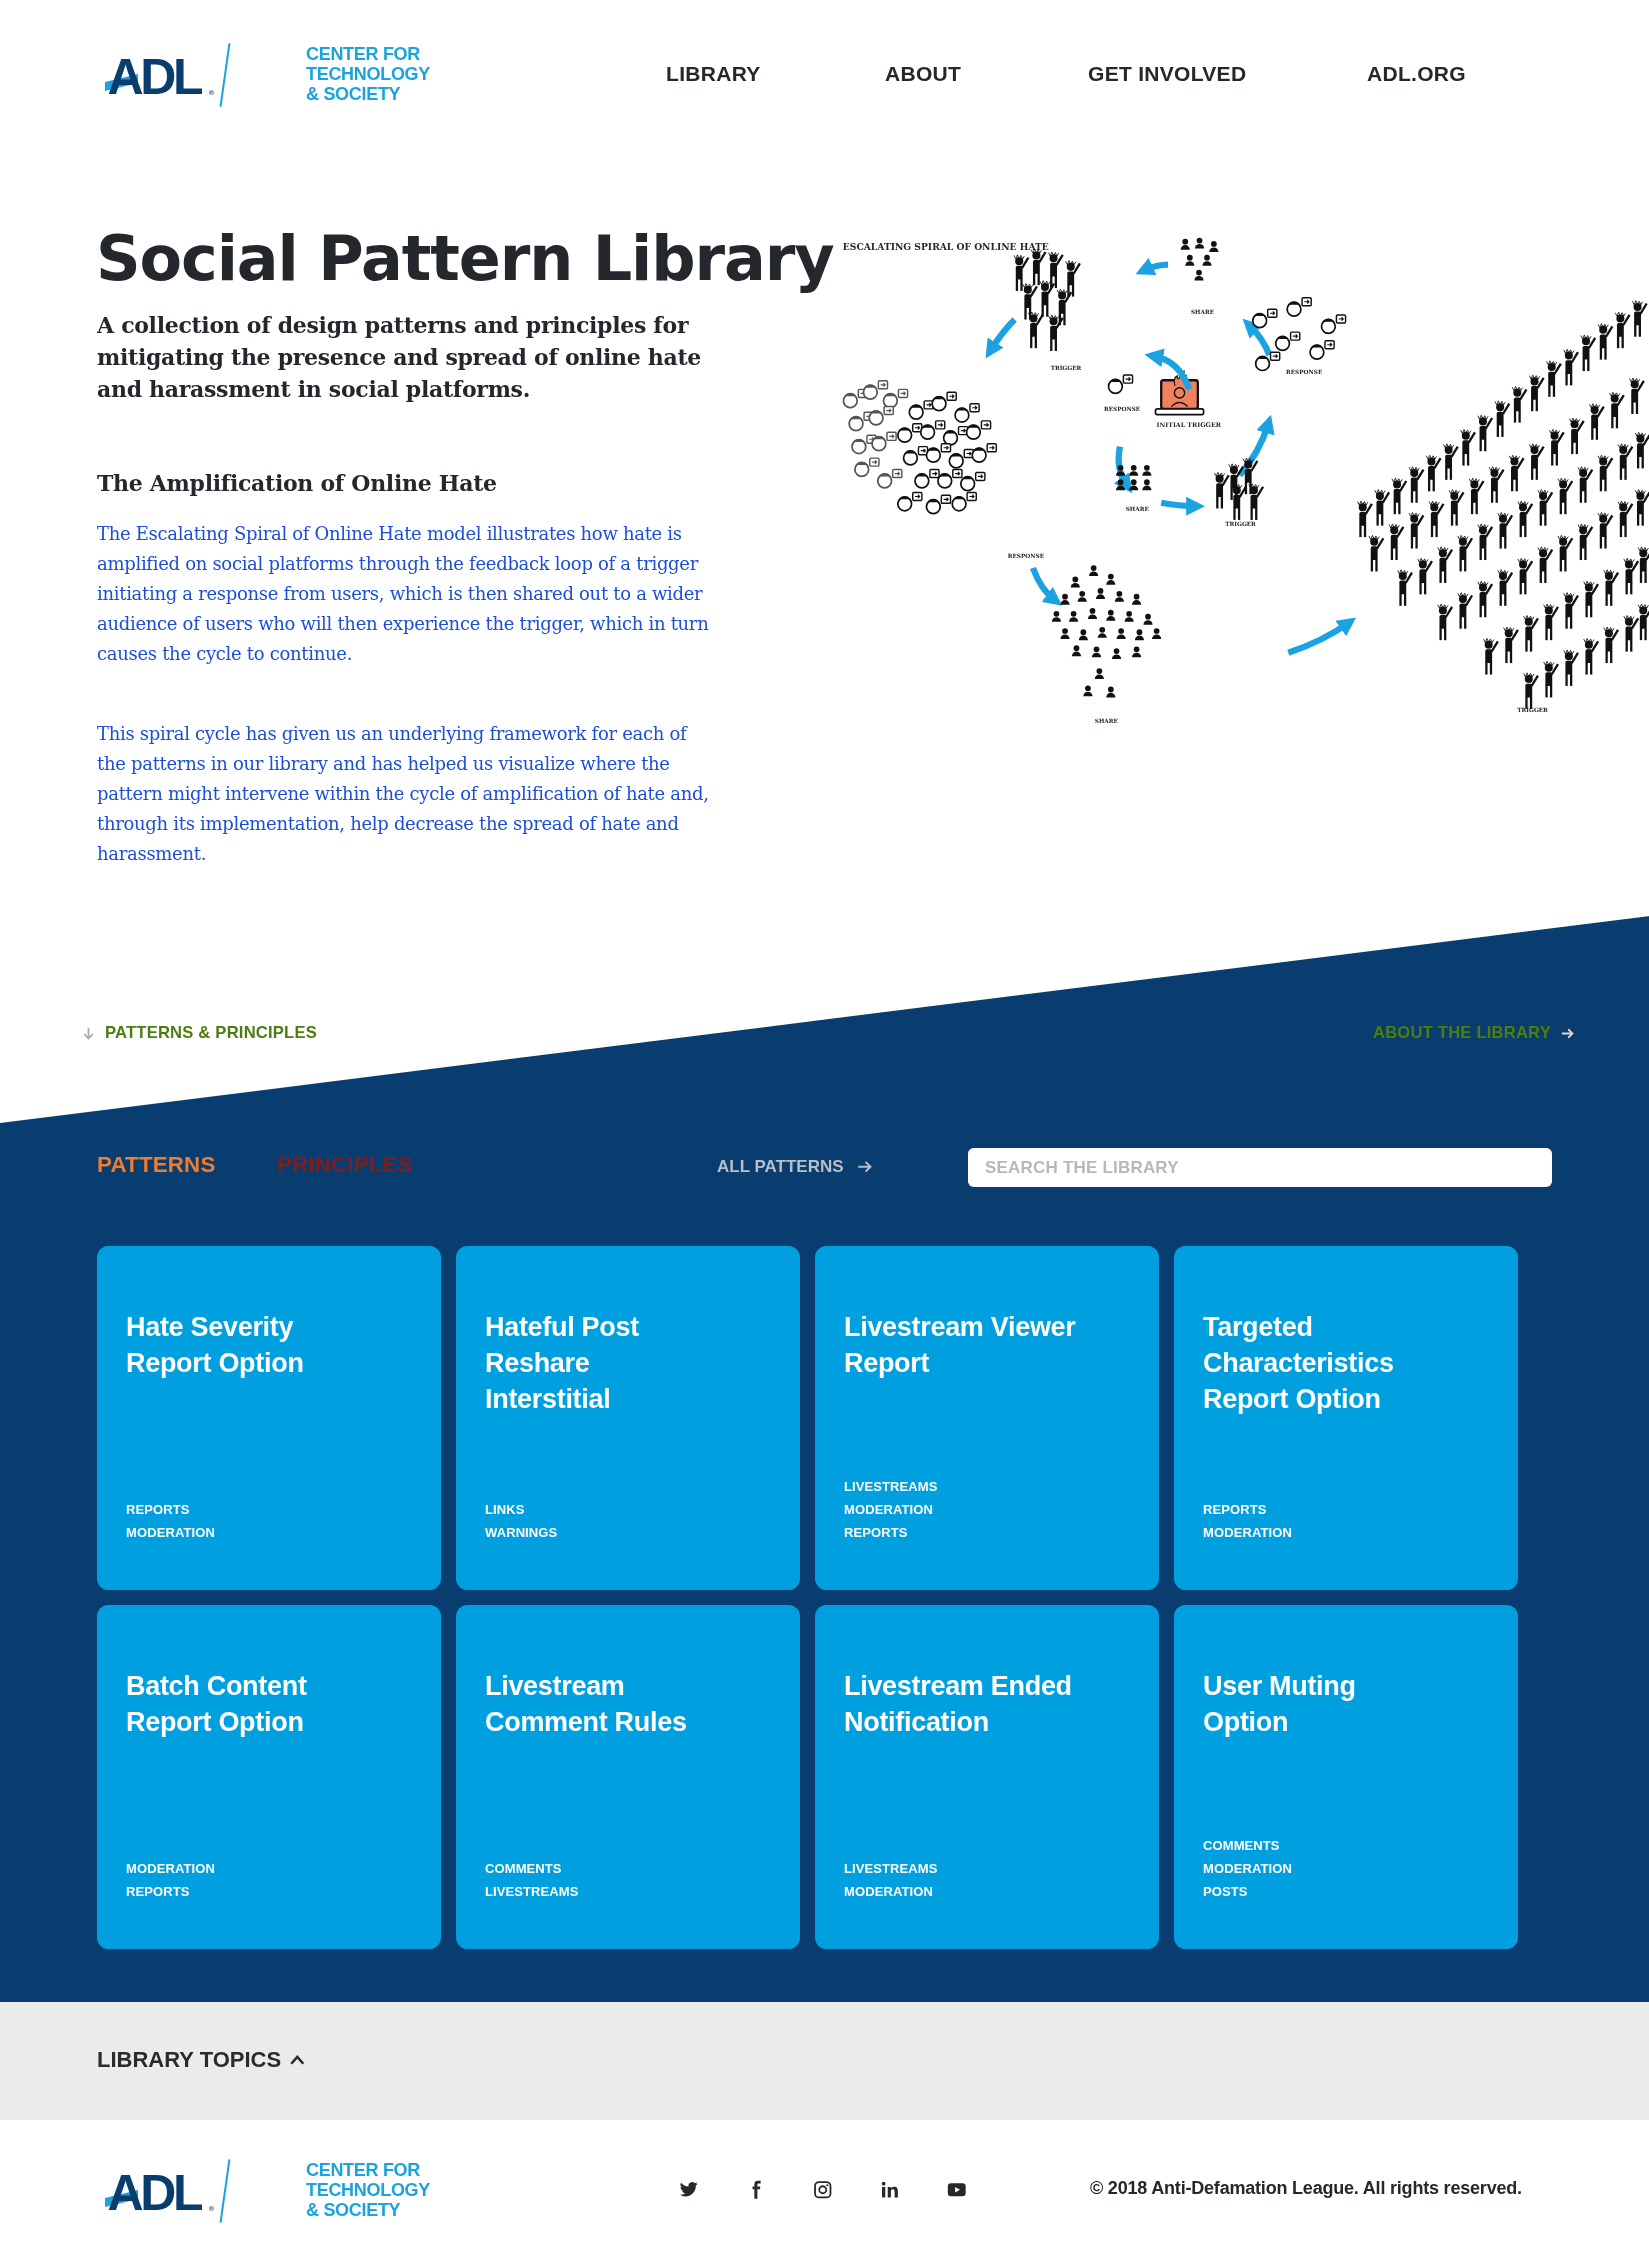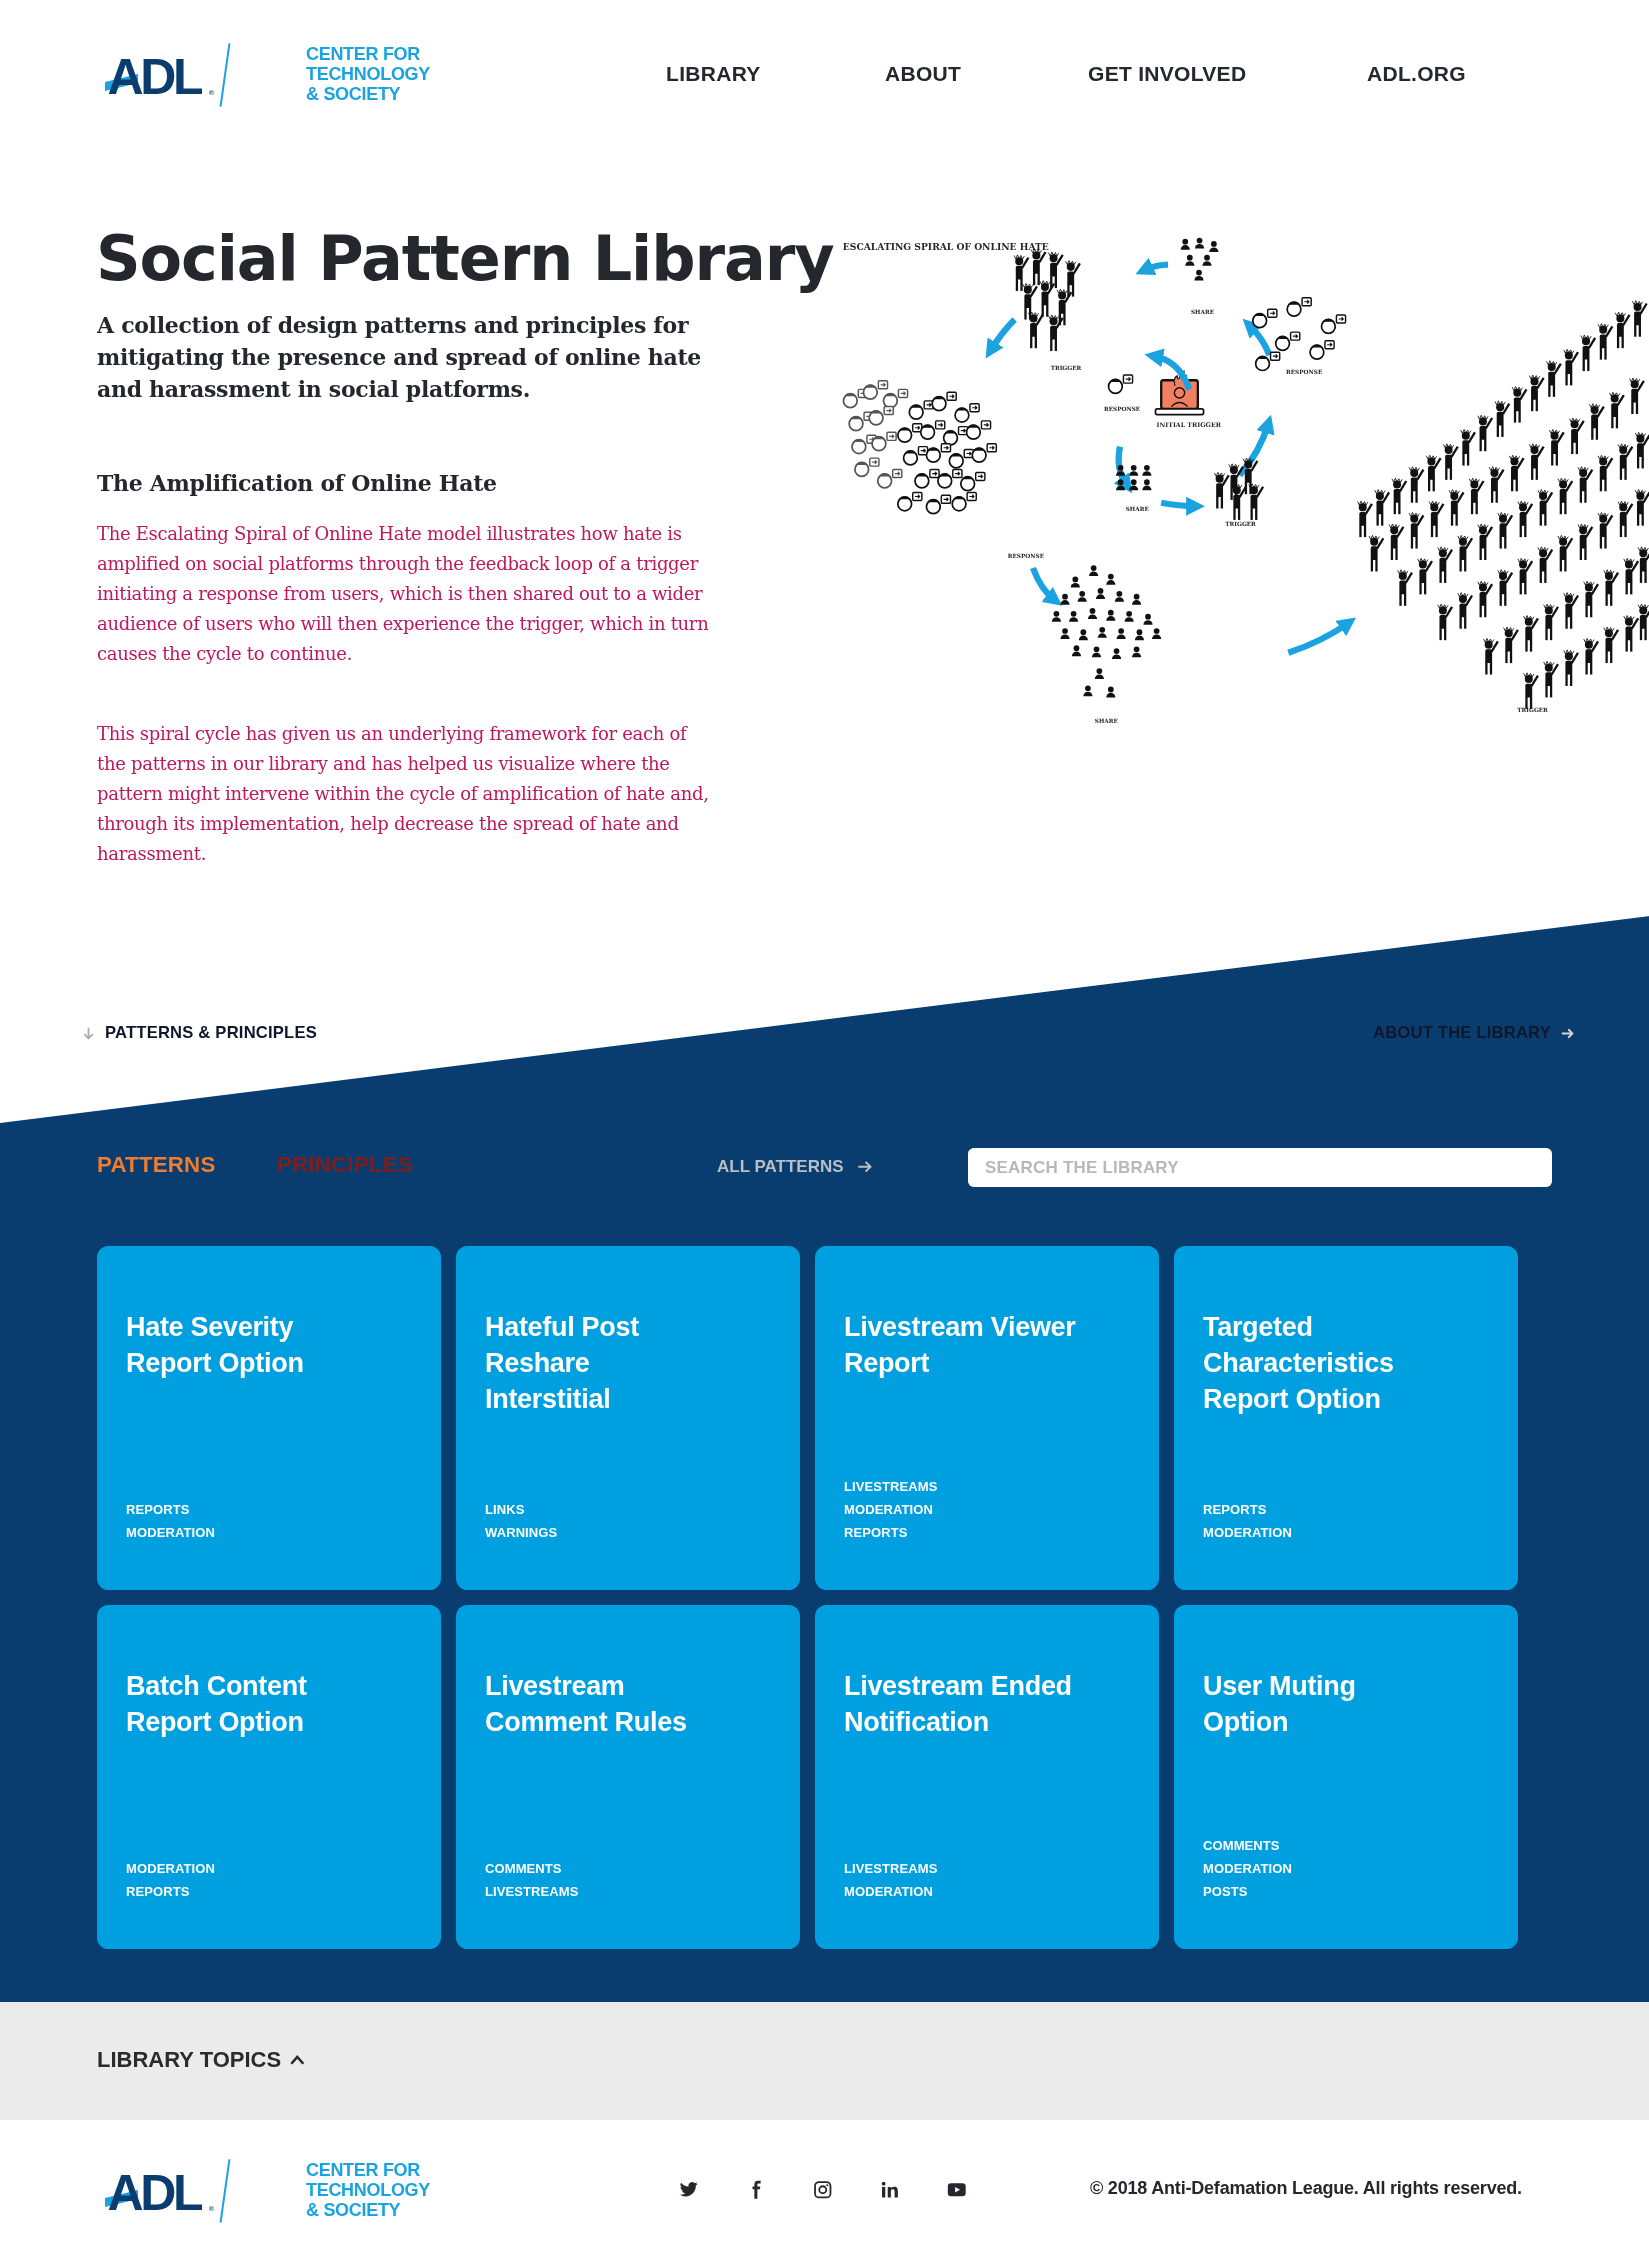--- a/index.html
+++ b/index.html
@@ -16,32 +16,32 @@
   .logo .cts { position: absolute; left: 156px; top: 2.3px; font-family: "Liberation Sans", sans-serif; font-weight: 700; font-size: 18px; line-height: 20px; color: #1aa3e0; letter-spacing: -0.3px; }
   .logo .cts span { display: block; margin-left: 47px; }
 
   .nav { position: absolute; top: 62px; left: 0; width: 1650px; height: 29px; }
   .nav a { position: absolute; font-family: "Liberation Sans", sans-serif; font-weight: 700; font-size: 21px; color: #24272c; text-decoration: none; letter-spacing: 0.3px; }
 
   
   .hero-title { position: absolute; left: 96px; top: 225px; font-family: "DejaVu Sans", sans-serif; font-weight: 700; font-size: 62px; letter-spacing: -1.1px; color: #24272c; line-height: 1.1; }
   .hero-sub { position: absolute; left: 97px; top: 309px; width: 607px; font-family: "DejaVu Serif", serif; font-weight: 700; font-size: 22px; line-height: 32px; color: #24272c; letter-spacing: -0.3px; }
   .amp-title { position: absolute; left: 97px; top: 470px; font-family: "DejaVu Serif", serif; font-weight: 700; font-size: 22px; color: #24272c; letter-spacing: -0.3px; }
-  .amp-p { position: absolute; left: 97px; width: 619px; font-family: "DejaVu Serif", serif; font-size: 18px; line-height: 30px; color: #be185d; letter-spacing: -0.3px; }
+  .amp-p { position: absolute; left: 97px; width: 619px; font-family: "DejaVu Serif", serif; font-size: 18px; line-height: 30px; color: #1d4ed8; letter-spacing: -0.3px; }
   .amp-p.p1 { top: 519px; }
   .amp-p.p2 { top: 709px; margin-top: 10px; }
 
   
   .diagram { position: absolute; left: 836px; top: 229px; width: 813px; height: 504px; }
   .diagram svg { width: 100%; height: 100%; display: block; }
   .dlabel { font-family: "DejaVu Serif", serif; font-weight: 700; fill: #24272c; }
 
   
   .diag-bg { position: absolute; left: 0; top: 916px; width: 1650px; height: 1088px; background: #093d6f; clip-path: polygon(0 207px, 1650px 0, 1650px 100%, 0 100%); }
-  .sub-link { position: absolute; top: 1023px; font-family: "Liberation Sans", sans-serif; font-weight: 700; font-size: 16.6px; color: #0f172a; letter-spacing: 0.2px; display: flex; align-items: center; gap: 8px; }
+  .sub-link { position: absolute; top: 1023px; font-family: "Liberation Sans", sans-serif; font-weight: 700; font-size: 16.6px; color: #4d7c0f; letter-spacing: 0.2px; display: flex; align-items: center; gap: 8px; }
   .sub-link svg { width: 17px; height: 17px; }
 
   
   .tab { position: absolute; top: 1152px; font-family: "Liberation Sans", sans-serif; font-weight: 700; font-size: 22.3px; letter-spacing: 0.2px; }
   .tab.active { color: #ef7c2f; left: 97px; }
   .tab.inactive { color: #7f1d1d; left: 277px; }
   .all-patterns { position: absolute; left: 717px; top: 1157px; font-family: "Liberation Sans", sans-serif; font-weight: 700; font-size: 17px; color: #b9bec6; display: flex; align-items: center; gap: 11.5px; }
   .all-patterns svg { width: 19.5px; height: 19.5px; }
   .search { position: absolute; left: 968px; top: 1148px; width: 584px; height: 39px; background: #ffffff; border: none; border-radius: 5.7px; padding: 0 17px; font-family: "Liberation Sans", sans-serif; font-size: 17px; color: #24272c; outline: none; }
   .search::placeholder { color: #b8b8b8; font-weight: 700; letter-spacing: 0.2px; }

